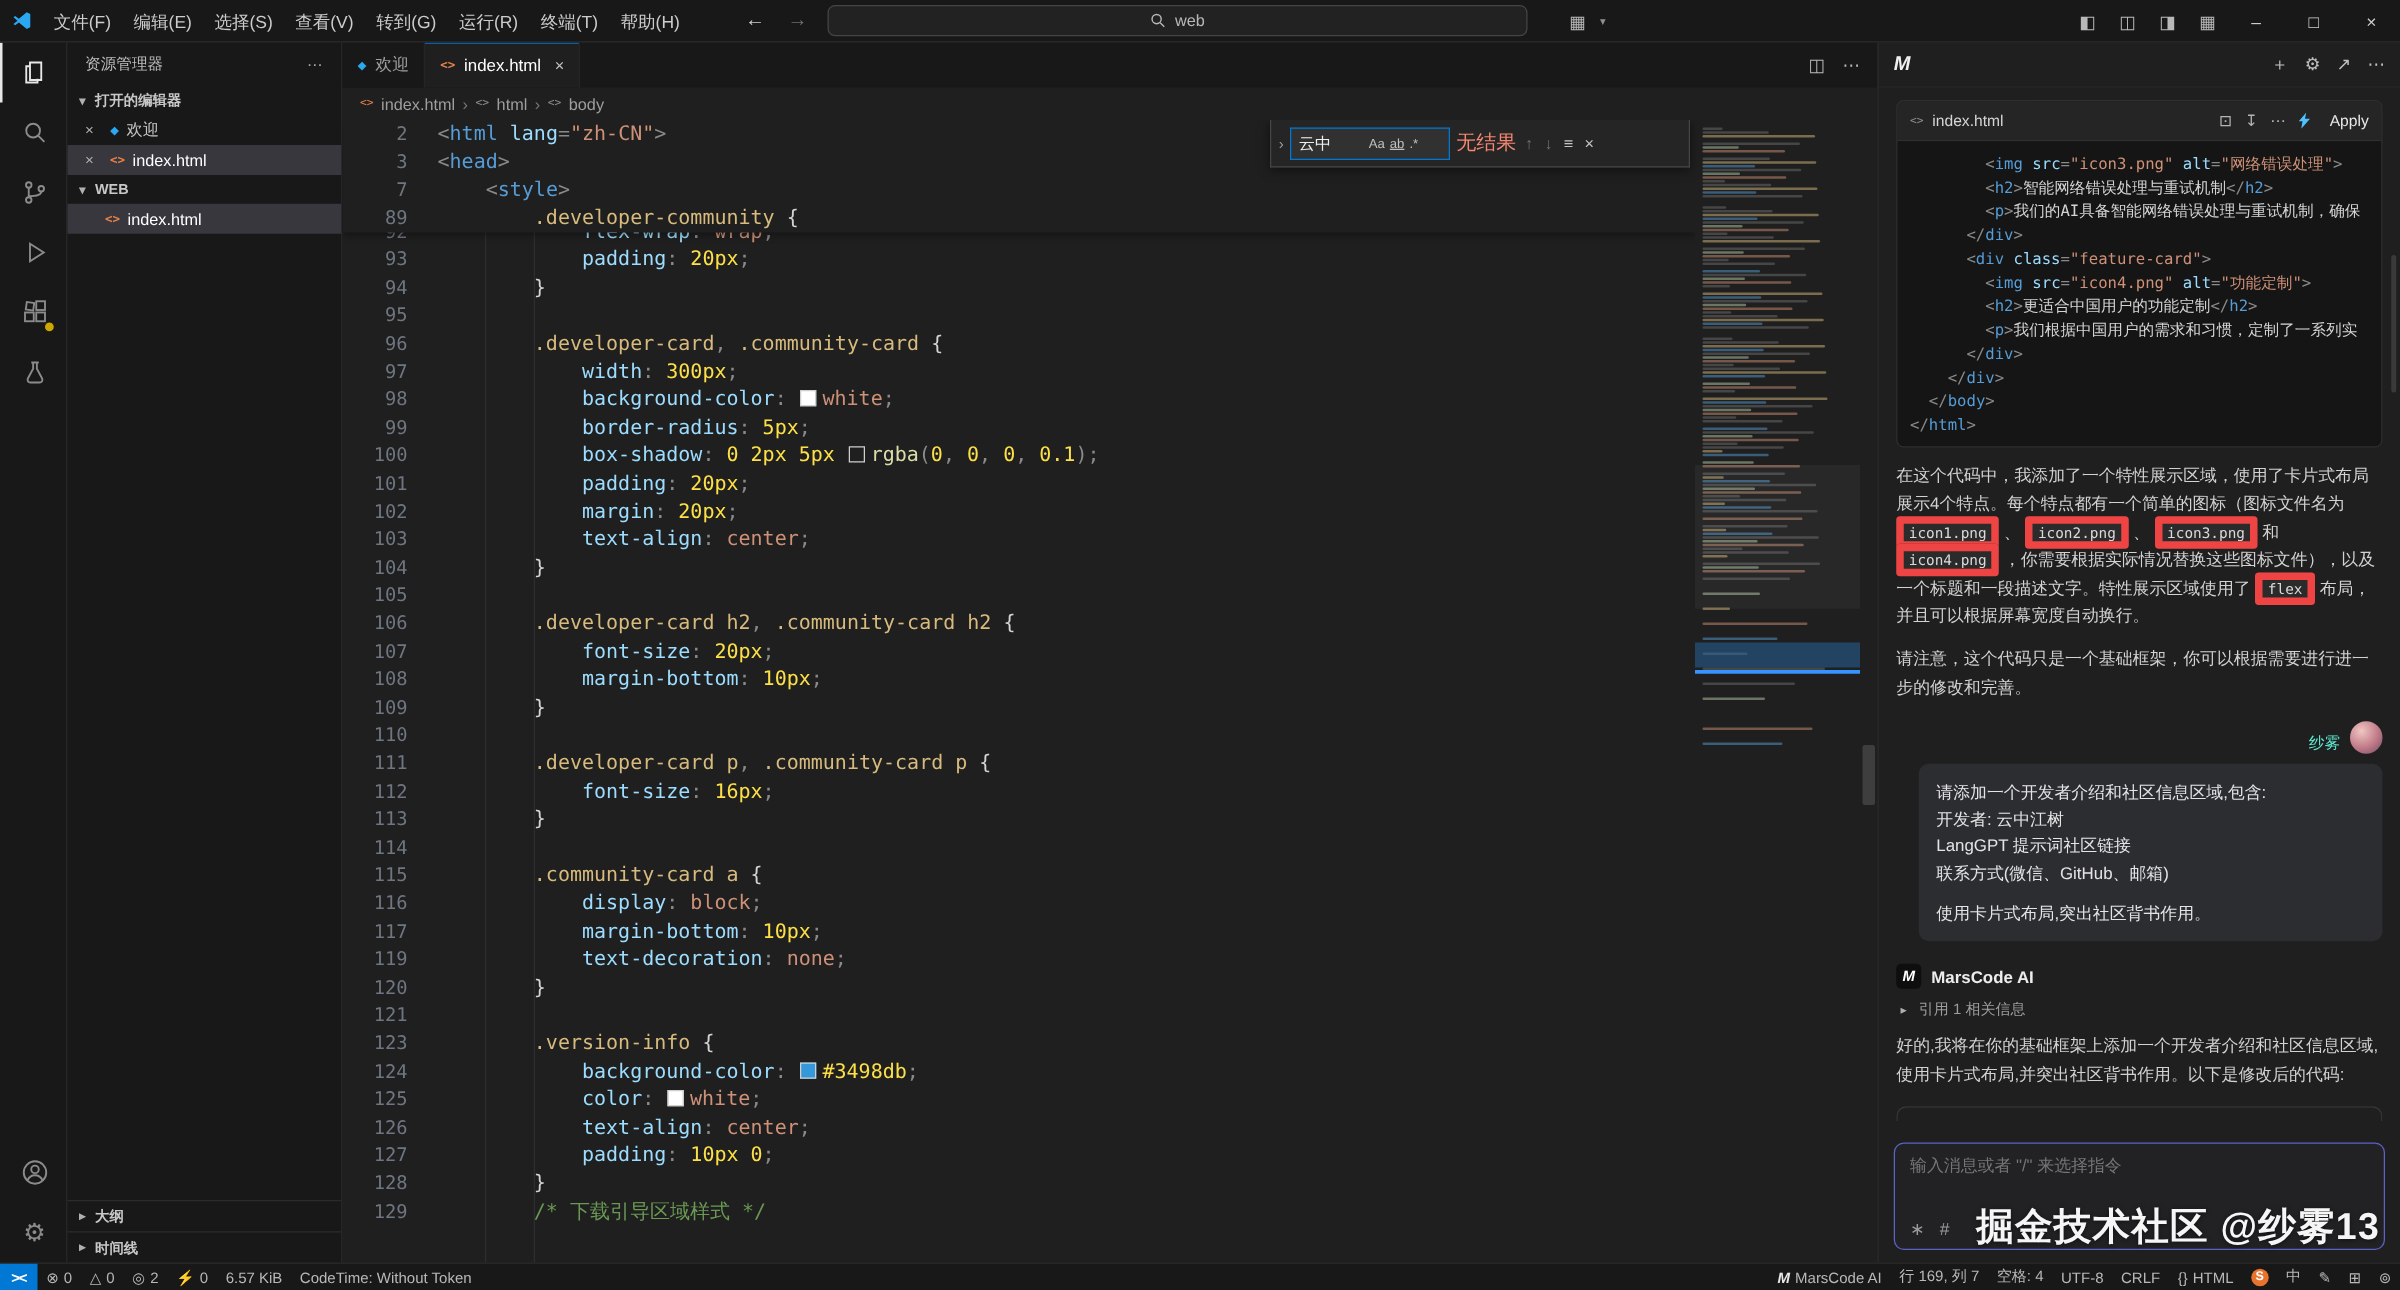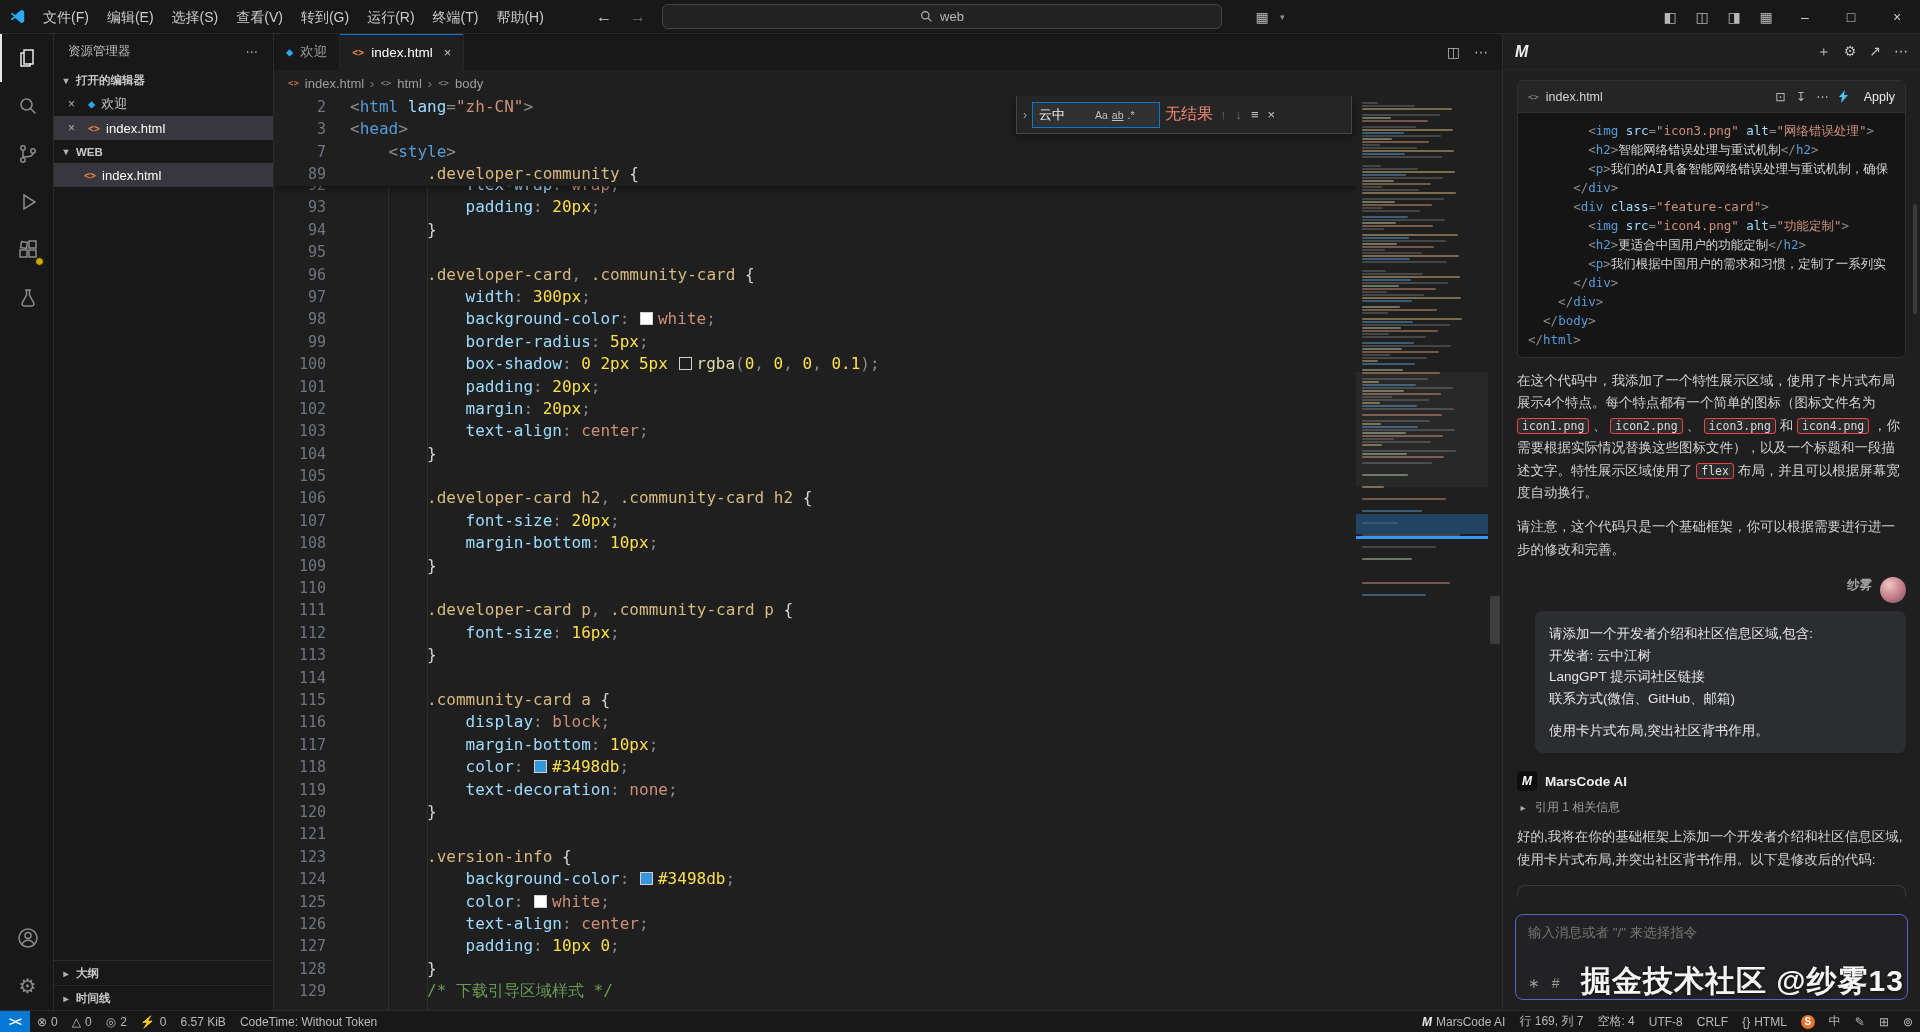--- a/index.html
+++ b/index.html
@@ -107,24 +107,24 @@
   .panel-head .ph-icons { margin-left:auto; display:flex; gap:13px; color:#c0c0c0; font-size:14px; }
   .panel-scroll { flex:1; overflow:hidden; padding:10px 14px 0 14px; }
   .code-card { border:1px solid #2f2f2f; border-radius:6px; overflow:hidden; margin-bottom:12px; }
   .cc-head { height:32px; background:#252526; display:flex; align-items:center; gap:7px; padding:0 10px;
     font-size:12.5px; color:#d6d6d6; border-bottom:1px solid #2f2f2f; }
   .cc-head .cc-icons { margin-left:auto; display:flex; align-items:center; gap:10px; color:#b5b5b5; }
   .apply-btn { display:flex; align-items:center; gap:16px; color:#e8e8e8; font-size:12.5px; }
   .cc-body { background:#151515; padding:8px 10px; font-family:"DejaVu Sans Mono",monospace; font-size:12.5px; }
   .pline { height:19px; line-height:19px; white-space:pre; overflow:hidden; }
   .p-para { font-size:13.5px; line-height:1.66; color:#d2d2d2; margin-bottom:12px; }
-  .chip { font-family:"DejaVu Sans Mono",monospace; font-size:11.5px; background:#2b2b2b; border:1px solid #ef4444;
+  .chip { font-family:"DejaVu Sans Mono",monospace; font-size:11.5px; background:#2b2b2b; border:6px solid #ef4444;
     border-radius:3px; padding:0 4px; color:#dadada; }
-  .user-row { display:flex; align-items:flex-start; justify-content:flex-end; gap:8px; margin:16px 0 8px 0;
-    font-size:12.5px; color:#a3a3a3;font-weight:bold; }
+  .user-row { display:flex; align-items:flex-end; justify-content:flex-end; gap:8px; margin:16px 0 8px 0;
+    font-size:12.5px; color:#5eead4; }
   .avatar { width:26px; height:26px; border-radius:50%;
     background:radial-gradient(circle at 35% 30%, #f0c6c2, #c07a88 55%, #6d4a62); }
   .bubble { background:#2b2d31; border-radius:8px; padding:12px 14px; margin-left:18px; font-size:13.5px;
     line-height:1.6; color:#e4e4e4; }
   .bubble .bl-empty { height:10px; }
   .ai-row { display:flex; align-items:center; gap:8px; margin:18px 0 8px 0; }
   .ai-logo { width:20px; height:20px; border-radius:4px; background:#0e0e0e; color:#ffffff; font-weight:800;
     font-style:italic; font-size:12px; display:flex; align-items:center; justify-content:center; }
   .ai-name { font-size:13.5px; font-weight:bold; color:#ededed; }
   .ref-row { display:flex; align-items:center; gap:6px; font-size:12px; color:#9d9d9d; margin-bottom:10px; }
@@ -342,21 +342,20 @@
           <div class="line"><span class="ln">108</span>            <span class="tk-pr">margin-bottom</span><span class="tk-p">: </span><span class="tk-n">10px</span><span class="tk-p">;</span></div>
           <div class="line"><span class="ln">109</span>        <span class="tk-d">}</span></div>
           <div class="line"><span class="ln">110</span></div>
           <div class="line"><span class="ln">111</span>        <span class="tk-sel">.developer-card p</span><span class="tk-p">, </span><span class="tk-sel">.community-card p</span><span class="tk-d"> {</span></div>
           <div class="line"><span class="ln">112</span>            <span class="tk-pr">font-size</span><span class="tk-p">: </span><span class="tk-n">16px</span><span class="tk-p">;</span></div>
           <div class="line"><span class="ln">113</span>        <span class="tk-d">}</span></div>
           <div class="line"><span class="ln">114</span></div>
           <div class="line"><span class="ln">115</span>        <span class="tk-sel">.community-card a</span><span class="tk-d"> {</span></div>
           <div class="line"><span class="ln">116</span>            <span class="tk-pr">display</span><span class="tk-p">: </span><span class="tk-v">block</span><span class="tk-p">;</span></div>
           <div class="line"><span class="ln">117</span>            <span class="tk-pr">margin-bottom</span><span class="tk-p">: </span><span class="tk-n">10px</span><span class="tk-p">;</span></div>
-          <div class="line"><span class="ln">118</span>            <span class="tk-pr">color</span><span class="tk-p">: </span><span class="sw" style="background: rgb(52, 152, 219);"></span><span class="tk-n">#3498db</span><span class="tk-p">;</span></div>
           <div class="line"><span class="ln">119</span>            <span class="tk-pr">text-decoration</span><span class="tk-p">: </span><span class="tk-v">none</span><span class="tk-p">;</span></div>
           <div class="line"><span class="ln">120</span>        <span class="tk-d">}</span></div>
           <div class="line"><span class="ln">121</span></div>
           <div class="line"><span class="ln">123</span>        <span class="tk-sel">.version-info</span><span class="tk-d"> {</span></div>
           <div class="line"><span class="ln">124</span>            <span class="tk-pr">background-color</span><span class="tk-p">: </span><span class="sw" style="background: rgb(52, 152, 219);"></span><span class="tk-n">#3498db</span><span class="tk-p">;</span></div>
           <div class="line"><span class="ln">125</span>            <span class="tk-pr">color</span><span class="tk-p">: </span><span class="sw" style="background: rgb(255, 255, 255);"></span><span class="tk-v">white</span><span class="tk-p">;</span></div>
           <div class="line"><span class="ln">126</span>            <span class="tk-pr">text-align</span><span class="tk-p">: </span><span class="tk-v">center</span><span class="tk-p">;</span></div>
           <div class="line"><span class="ln">127</span>            <span class="tk-pr">padding</span><span class="tk-p">: </span><span class="tk-n">10px 0</span><span class="tk-p">;</span></div>
           <div class="line"><span class="ln">128</span>        <span class="tk-d">}</span></div>
           <div class="line"><span class="ln">129</span>        <span class="tk-c">/* 下载引导区域样式 */</span></div>

